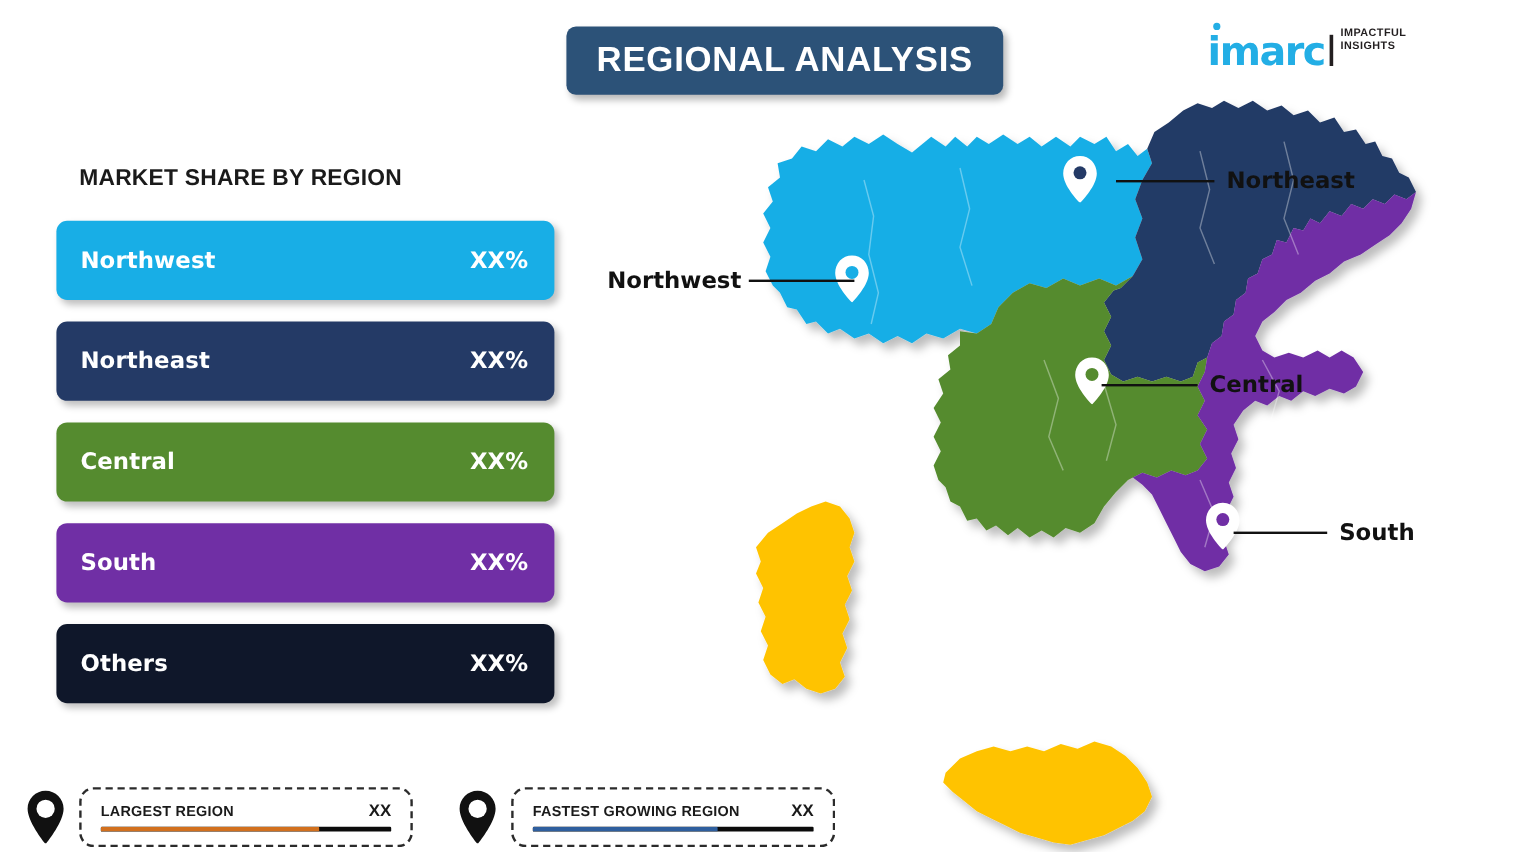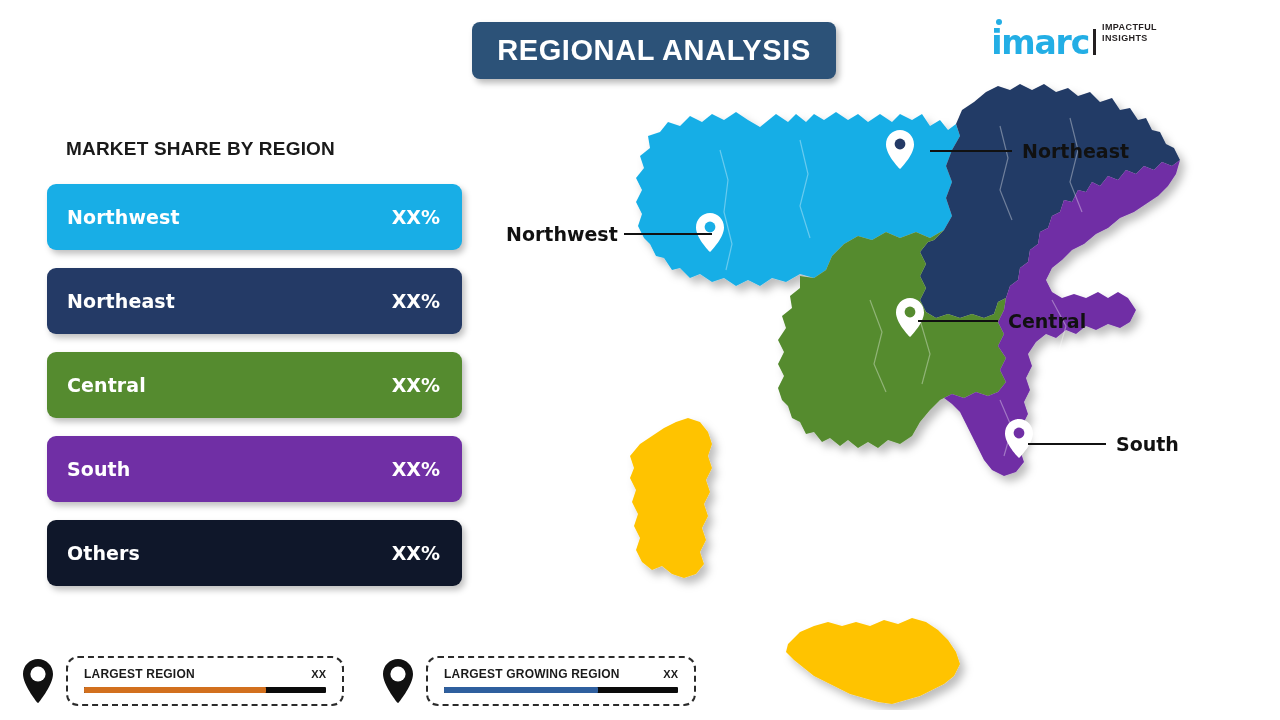--- a/index.html
+++ b/index.html
@@ -24,21 +24,21 @@
   }
   .title-banner .txt{
     color:#ffffff;
     font-size:29px;
     font-weight:bold;
     letter-spacing:.6px;
     white-space:nowrap;
   }
 
   
-  .logo{position:absolute;right:17px;top:16px;display:flex;align-items:flex-end;height:42px;}
+  .logo{position:absolute;right:2px;top:16px;display:flex;align-items:flex-end;height:42px;}
   .logo-mark{position:relative;display:flex;align-items:flex-end;}
   .logo-word{
     font-size:33px;font-weight:bold;color:#23AEE5;
     letter-spacing:-1.2px;line-height:.9;
     font-family:"DejaVu Sans", sans-serif;
   }
   .logo-dot{
     position:absolute;left:5px;top:-9px;
     width:6px;height:6px;border-radius:50%;background:#23AEE5;
   }
@@ -88,21 +88,21 @@
     height:50px;
     display:flex;flex-direction:column;justify-content:center;
   }
   .foot-box.w1{width:278px;}
   .foot-box.w2{width:270px;}
   .foot-row{display:flex;align-items:baseline;}
   .foot-label{
     font-size:12px;font-weight:bold;color:#1A1A1A;letter-spacing:.2px;
     white-space:nowrap;
   }
-  .foot-val{margin-left:auto;font-size:11px;font-weight:bold;color:#1A1A1A;text-align:right;}
+  .foot-val{margin-left:auto;font-size:14px;font-weight:bold;color:#1A1A1A;text-align:right;}
   .foot-track{
     margin-top:6px;height:6px;width:100%;
     background:#0B0B0B;border-radius:1px;position:relative;overflow:hidden;
   }
   .foot-fill{position:absolute;left:0;top:0;bottom:0;border-radius:1px;}
 
   
   .map-wrap{position:absolute;left:600px;top:70px;width:620px;height:640px;}
   .map-svg{width:100%;height:100%;display:block;}
 
@@ -193,21 +193,21 @@
       </div>
     </div>
 
     <div class="foot-item">
       <svg class="foot-pin" viewBox="0 0 40 48">
         <path d="M20 2C11.7 2 5 8.7 5 17c0 10.5 13 27 14.2 28.4.4.5 1.2.5 1.6 0C22 44 35 27.5 35 17 35 8.7 28.3 2 20 2z" fill="#111111"></path>
         <circle cx="20" cy="17" r="7.6" fill="#ffffff"></circle>
       </svg>
       <div class="foot-box w2">
         <div class="foot-row">
-          <span class="foot-label">LARGEST GROWING REGION</span>
+          <span class="foot-label">FASTEST GROWING REGION</span>
           <span class="foot-val">XX</span>
         </div>
         <div class="foot-track">
           <div class="foot-fill" style="width:66%;background:#2F5F9E;"></div>
         </div>
       </div>
     </div>
 
   </div>
 

